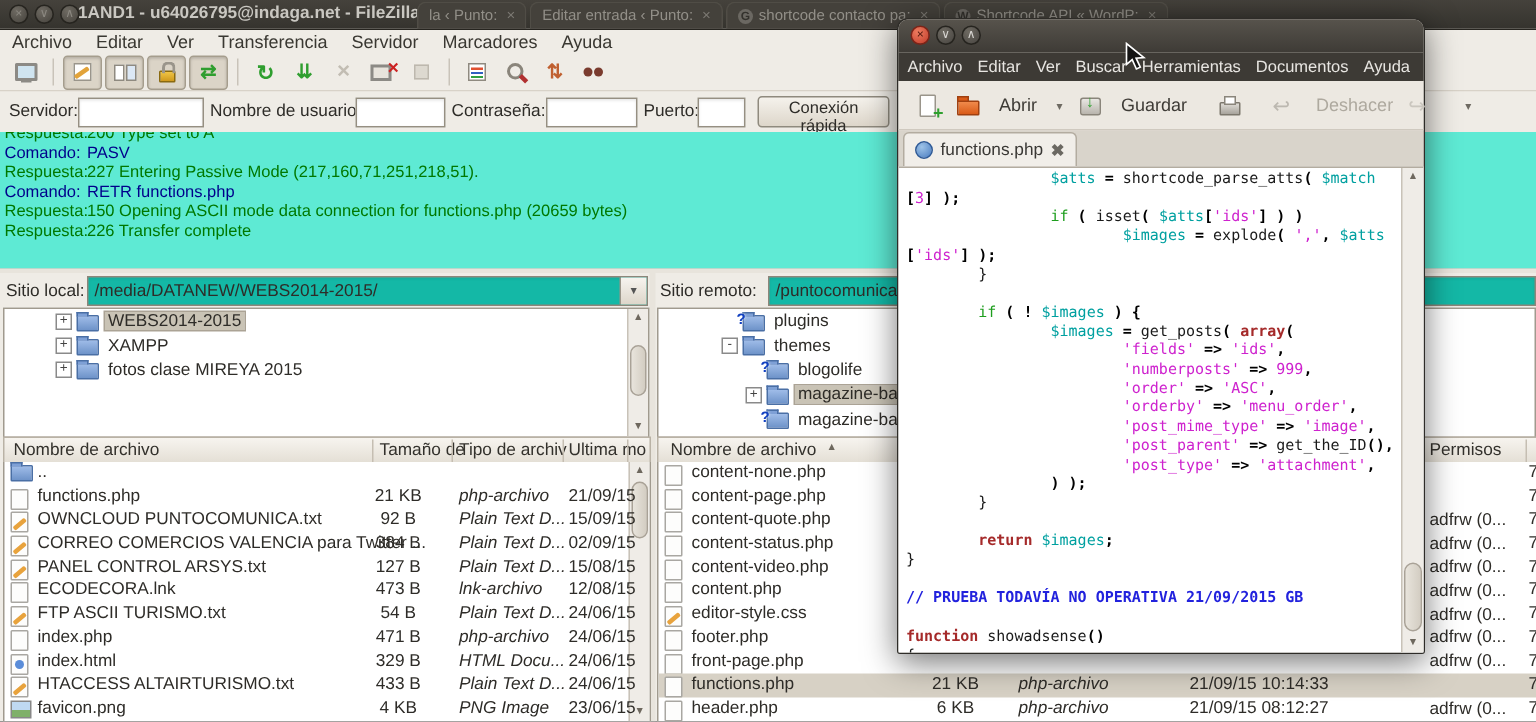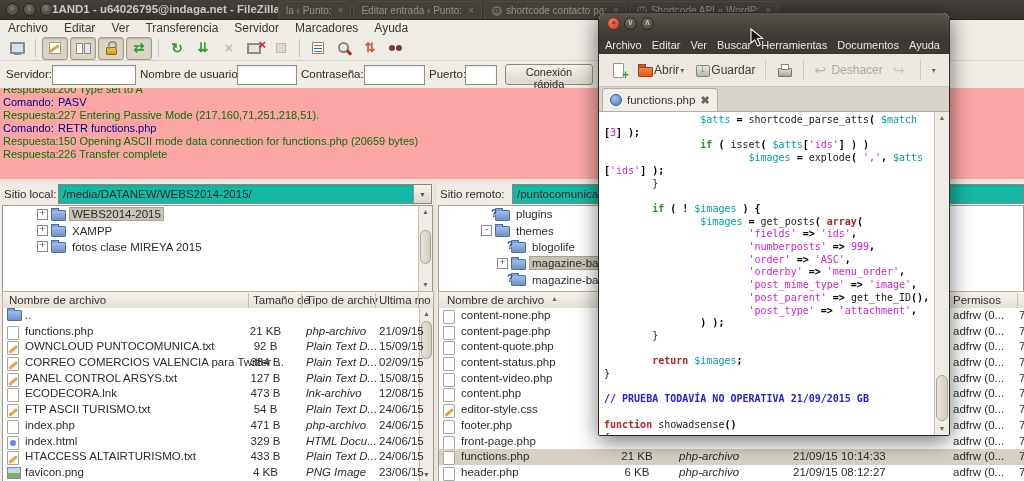--- a/index.html
+++ b/index.html
@@ -45,21 +45,21 @@
   .ti-compare::after{content:"";position:absolute;left:11px;top:11px;width:6px;height:3px;background:#b03030;transform:rotate(45deg);}
   .ti-synchronized-browsing::before{content:"⇅";color:#c06030;}
   .ti-search::before{content:"";position:absolute;left:2px;top:5px;width:6px;height:6px;background:#7a3b2e;border-radius:50%;}
   .ti-search::after{content:"";position:absolute;left:9px;top:5px;width:6px;height:6px;background:#7a3b2e;border-radius:50%;}
   
   #fz-quickbar{position:absolute;left:0;top:61px;width:1024px;height:27px;border-bottom:1px solid #c8c2b6;background:#EFECE6;font-size:11.5px;}
   .qlabel{position:absolute;top:7px;}
   .qinput{position:absolute;top:4px;height:16px;border:1px solid #968f82;background:#fff;box-shadow:inset 0 1px 2px rgba(0,0,0,.1);}
   #qc-btn{position:absolute;left:505px;top:3px;width:88px;height:21px;background:linear-gradient(#f5f2ec,#ddd6ca);border:1px solid #8f8a7e;border-radius:3px;font-size:11px;font-family:"Liberation Sans",sans-serif;color:#2e2c28;}
   
-  #fz-log{position:absolute;left:0;top:88px;width:1024px;height:91px;background:#fca5a5;border-bottom:1px solid #b5afa3;overflow:hidden;font-size:11px;line-height:12.9px;}
+  #fz-log{position:absolute;left:0;top:88px;width:1024px;height:91px;background:#5eead4;border-bottom:1px solid #b5afa3;overflow:hidden;font-size:11px;line-height:12.9px;}
   .logline{display:flex;white-space:nowrap;}
   .logline.clipped{margin-top:-5px;}
   .loglabel{width:55px;flex:none;padding-left:3px;}
   .k-command{color:#00008B;}
   .k-response{color:#007800;}
   .k-status{color:#1a1a1a;}
   
   .plabel{position:absolute;top:6px;font-size:11.5px;}
   .combo{position:absolute;top:2px;height:18px;border:1px solid #8d867a;background:#14b8a6;display:flex;align-items:center;font-size:11.5px;box-shadow:inset 0 1px 2px rgba(0,0,0,.08);}
   .comboval{flex:1;padding-left:4px;white-space:nowrap;overflow:hidden;}
@@ -90,40 +90,40 @@
   .ftype{position:absolute;top:1px;font-style:italic;}
   .fdate{position:absolute;top:1px;}
   .fperm{position:absolute;top:1px;}
   .ftail{position:absolute;top:1px;}
   #local-list .fsize{left:230px;width:65px;}
   #local-list .ftype{left:303px;}
   #local-list .fdate{left:376px;}
   #remote-list .fsize{left:160px;width:76px;}
   #remote-list .ftype{left:240px;}
   #remote-list .fdate{left:354px;}
-  #remote-list .fperm{left:514px;}
+  #remote-list .fperm{left:514px;margin-top:32px;}
   #remote-list .ftail{left:580px;}
   .fsel{background:#d7d1c5;}
   .hsplitter{position:absolute;left:0;top:179px;width:1024px;height:3px;background:#e8e4dc;}
   .vsplitter{position:absolute;left:433px;top:182px;width:4px;bottom:0;background:#e8e4dc;}
   
   .sb{position:absolute;right:0;top:0;bottom:0;width:13px;background:#efece7;border-left:1px solid #c8c2b8;}
   .sbarrow{position:absolute;left:0;right:0;height:12px;text-align:center;font-size:7px;color:#6e685e;line-height:12px;}
   .sbarrow.down{bottom:0;}
   .sbthumb{position:absolute;left:1px;right:1px;border:1px solid #a9a297;background:linear-gradient(90deg,#e8e4dc,#d3cdc2);border-radius:6px;}
   
   #gedit{position:absolute;left:598px;top:12px;width:352px;height:424px;border:1px solid #2e2c28;border-radius:7px 7px 2px 2px;box-shadow:0 5px 22px rgba(0,0,0,.55);background:#ece8e1;z-index:20;box-sizing:border-box;}
   #g-titlebar{position:absolute;left:0;top:0;right:0;height:22px;background:linear-gradient(#57534c,#3e3b36);border-radius:6px 6px 0 0;}
   #g-buttons{left:8px;top:4px;}
   .wb-close{background:radial-gradient(circle at 35% 30%,#ee7c60,#c13b2a);border-color:#7c2418;color:#4b130a;}
   .wb-min,.wb-max{background:radial-gradient(circle at 35% 30%,#6e6a62,#474440);color:#d8d6d2;}
   #g-title{position:absolute;left:55px;top:4px;font-size:13px;font-weight:bold;color:#f3f1ee;white-space:nowrap;margin-top:28px;}
   #g-menubar{position:absolute;left:0;top:22px;right:0;height:19px;background:#3d3a35;display:flex;align-items:center;font-size:11px;color:#e8e6e2;}
   #g-toolbar{position:absolute;left:0;top:41px;right:0;height:33px;background:#ece8e1;border-bottom:1px solid #cfc9bf;display:flex;align-items:center;padding-left:6px;box-sizing:border-box;}
-  .gbtn{display:inline-flex;align-items:center;gap:0;padding:3px 5px;border-radius:3px;font-size:12px;color:#3e3b36;}
+  .gbtn{display:inline-flex;align-items:center;gap:12px;padding:3px 5px;border-radius:3px;font-size:12px;color:#3e3b36;}
   .gbtn.disabled{color:#aea99f;}
   .garrow{font-size:8px;color:#6e6a62;margin-left:1px;}
   .gsep{width:1px;height:20px;background:#cfc9bf;margin:0 5px;}
   .gi{width:17px;height:16px;position:relative;display:inline-block;}
   .gi-new-document::before{content:"";position:absolute;left:3px;top:1px;width:9px;height:13px;background:#fff;border:1px solid #9a958b;border-radius:1px;}
   .gi-new-document::after{content:"+";position:absolute;right:-2px;bottom:-4px;color:#2fa02f;font-weight:bold;font-size:12px;}
   .gi-open::before{content:"";position:absolute;left:1px;top:5px;width:13px;height:8px;background:linear-gradient(#f08a4b,#d95b18);border:1px solid #a04010;border-radius:1px;}
   .gi-open::after{content:"";position:absolute;left:1px;top:2px;width:6px;height:2px;background:#d95b18;border:1px solid #a04010;}
   .gi-save::before{content:"";position:absolute;left:2px;top:3px;width:12px;height:10px;background:linear-gradient(#e8e6e2,#b9b5ad);border:1px solid #8a857b;border-radius:2px;}
   .gi-save::after{content:"↓";position:absolute;left:5.5px;top:0;color:#2fa02f;font-weight:bold;font-size:11px;}
@@ -133,21 +133,21 @@
   .gi-redo::before{content:"↪";font-size:14px;color:#cac6be;}
   #g-tabbar{position:absolute;left:0;top:74px;right:0;height:24px;background:#d9d4cb;border-bottom:1px solid #b3aca0;}
   #g-tab{position:absolute;left:3px;bottom:0;height:22px;background:#f1eee9;border:1px solid #b3aca0;border-bottom:none;border-radius:4px 4px 0 0;display:flex;align-items:center;gap:5px;padding:0 7px;font-size:11.5px;color:#3a3835;}
   .g-tabicon{width:10px;height:10px;border-radius:50%;background:radial-gradient(circle at 35% 30%,#9ec3e8,#4a7cc0);border:1px solid #2f5a96;}
   .g-tabclose{font-weight:bold;color:#6b6862;font-size:11px;}
   #g-text{position:absolute;left:0;top:98px;right:0;bottom:0;background:#fff;border-top:1px solid #b3aca0;overflow:hidden;}
   #g-code{position:absolute;left:5px;top:2px;right:15px;bottom:0;font-family:"DejaVu Sans Mono",monospace;font-size:10px;line-height:12.7px;white-space:pre;overflow:hidden;color:#1a1a1a;}
   .tok-o{color:#000;font-weight:bold;}
   .tok-v{color:#00a0a0;}
   .tok-s,.tok-n{color:#ce22ce;}
-  .tok-k{color:#1e9e1e;font-weight:bold;}
+  .tok-k{color:#1e9e1e;font-weight:normal;}
   .tok-m{color:#a52a2a;font-weight:bold;}
   .tok-c{color:#2222dd;font-weight:bold;}
   #g-scroll{position:absolute;right:0;top:0;bottom:0;width:14px;background:#efece7;border-left:1px solid #c8c2b8;}
   
   #cursor{position:absolute;left:750px;top:28px;z-index:50;}
 </style>
 </head>
 <body>
 
 <div id="screen">

